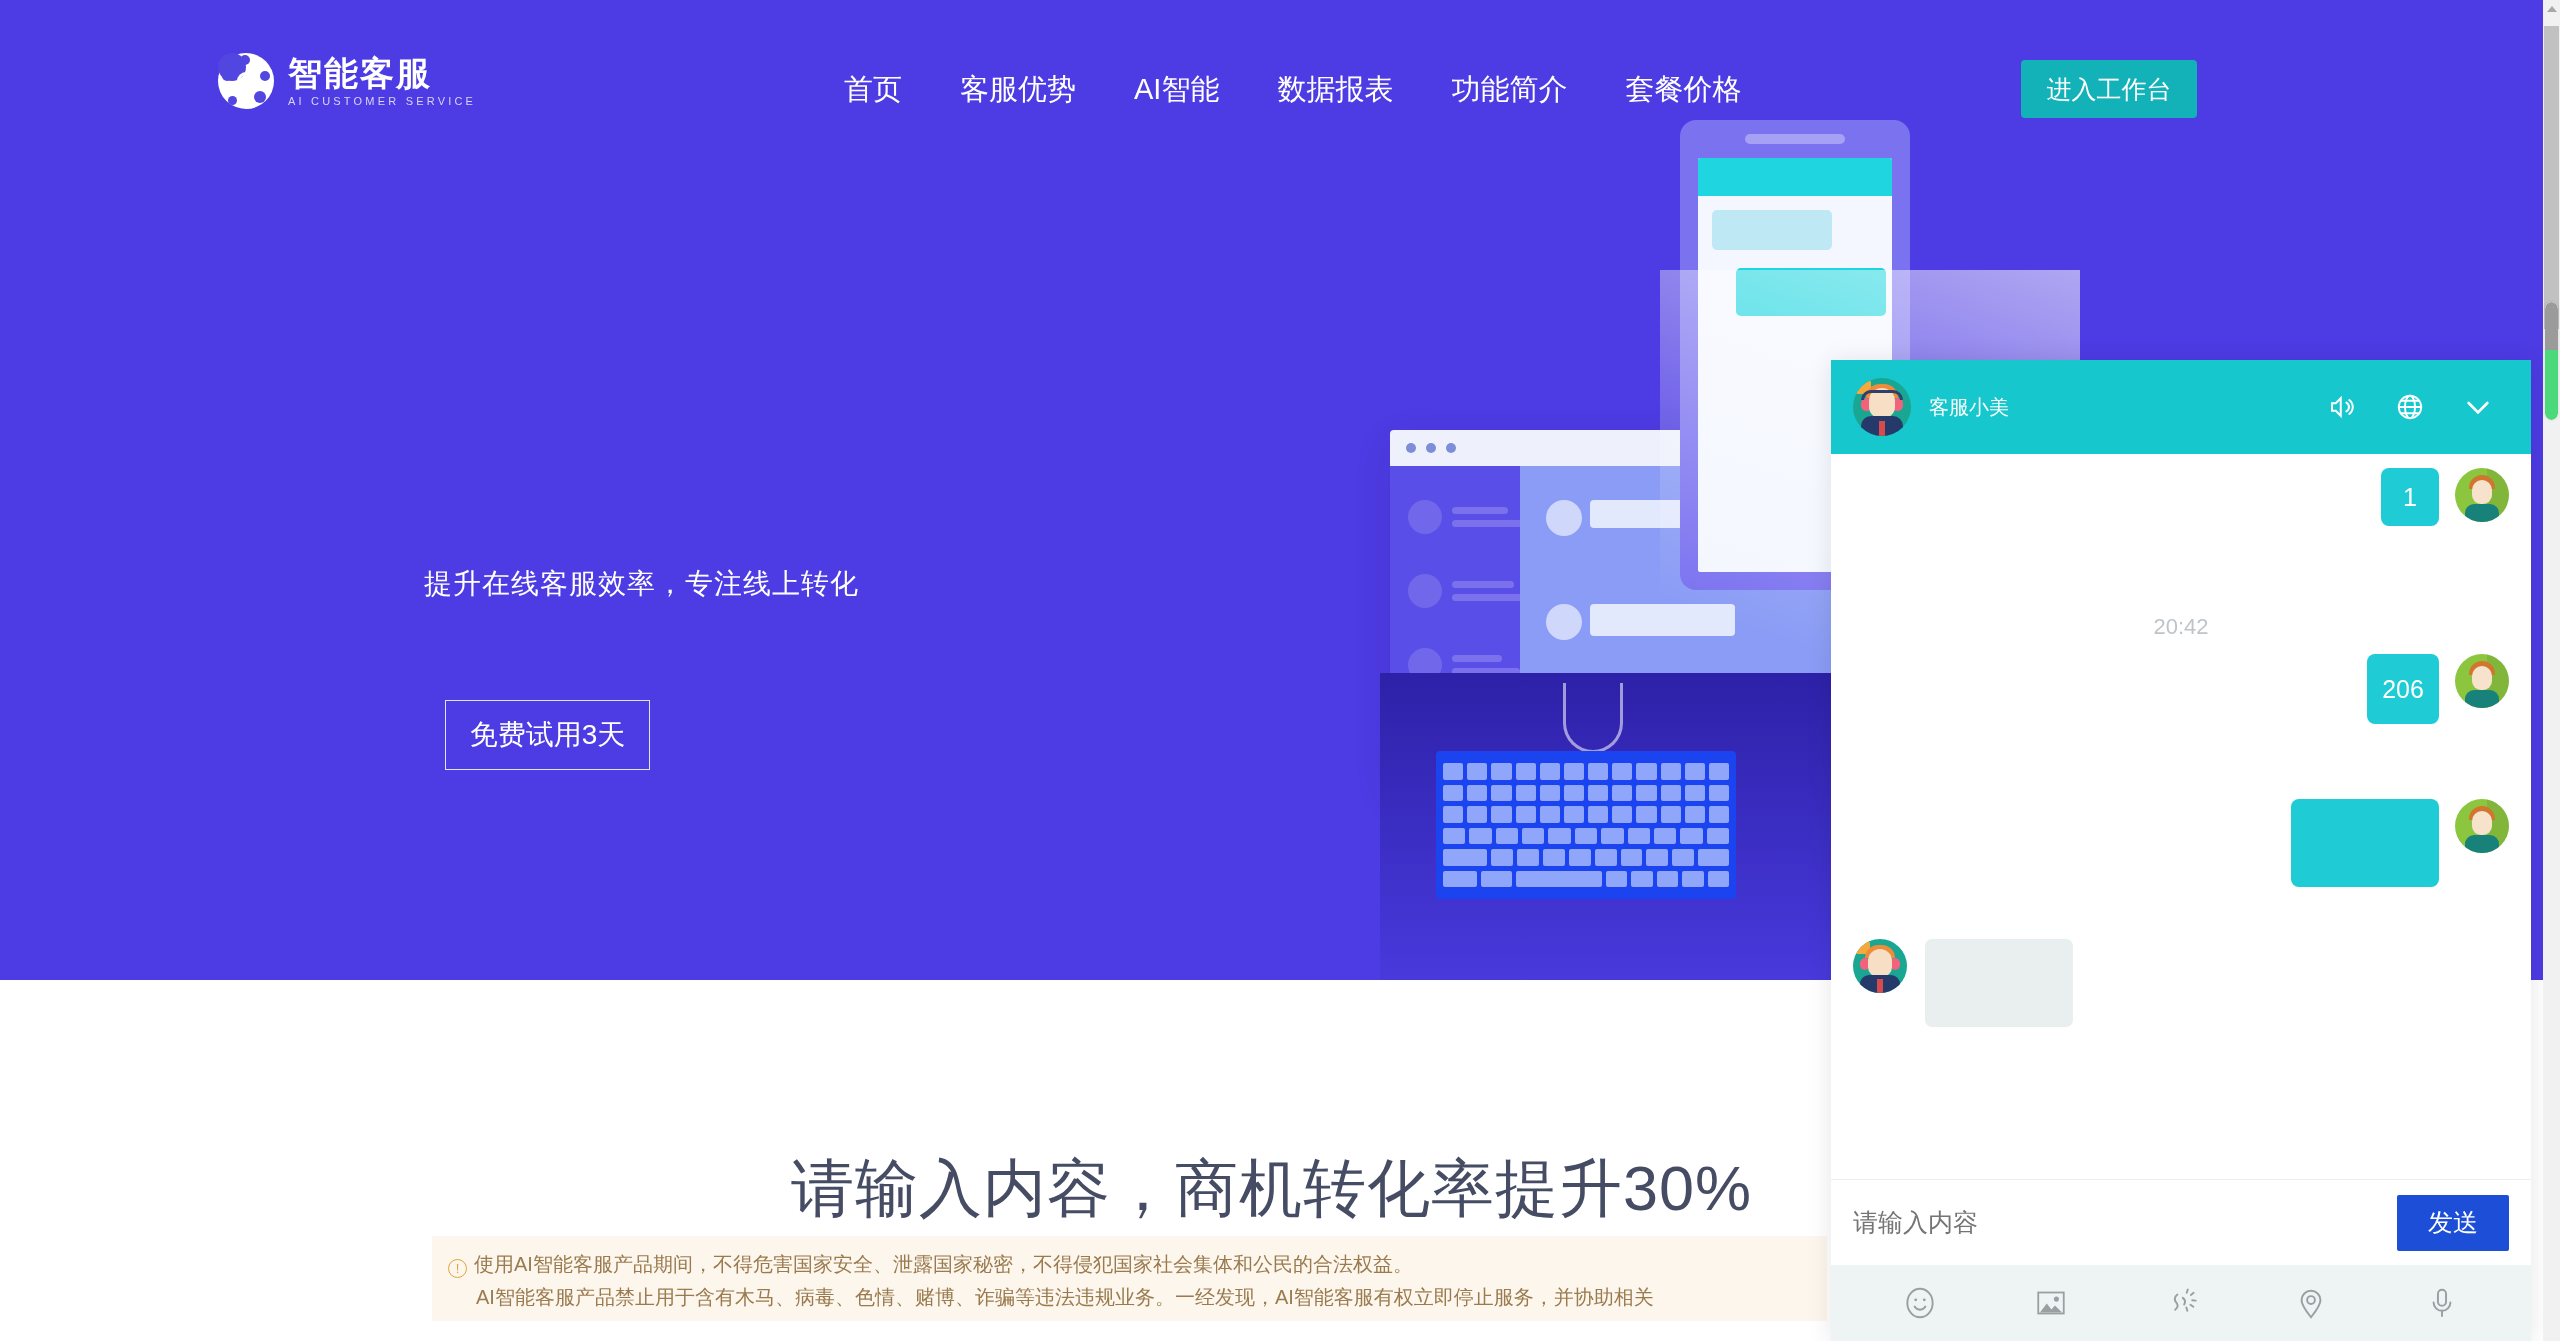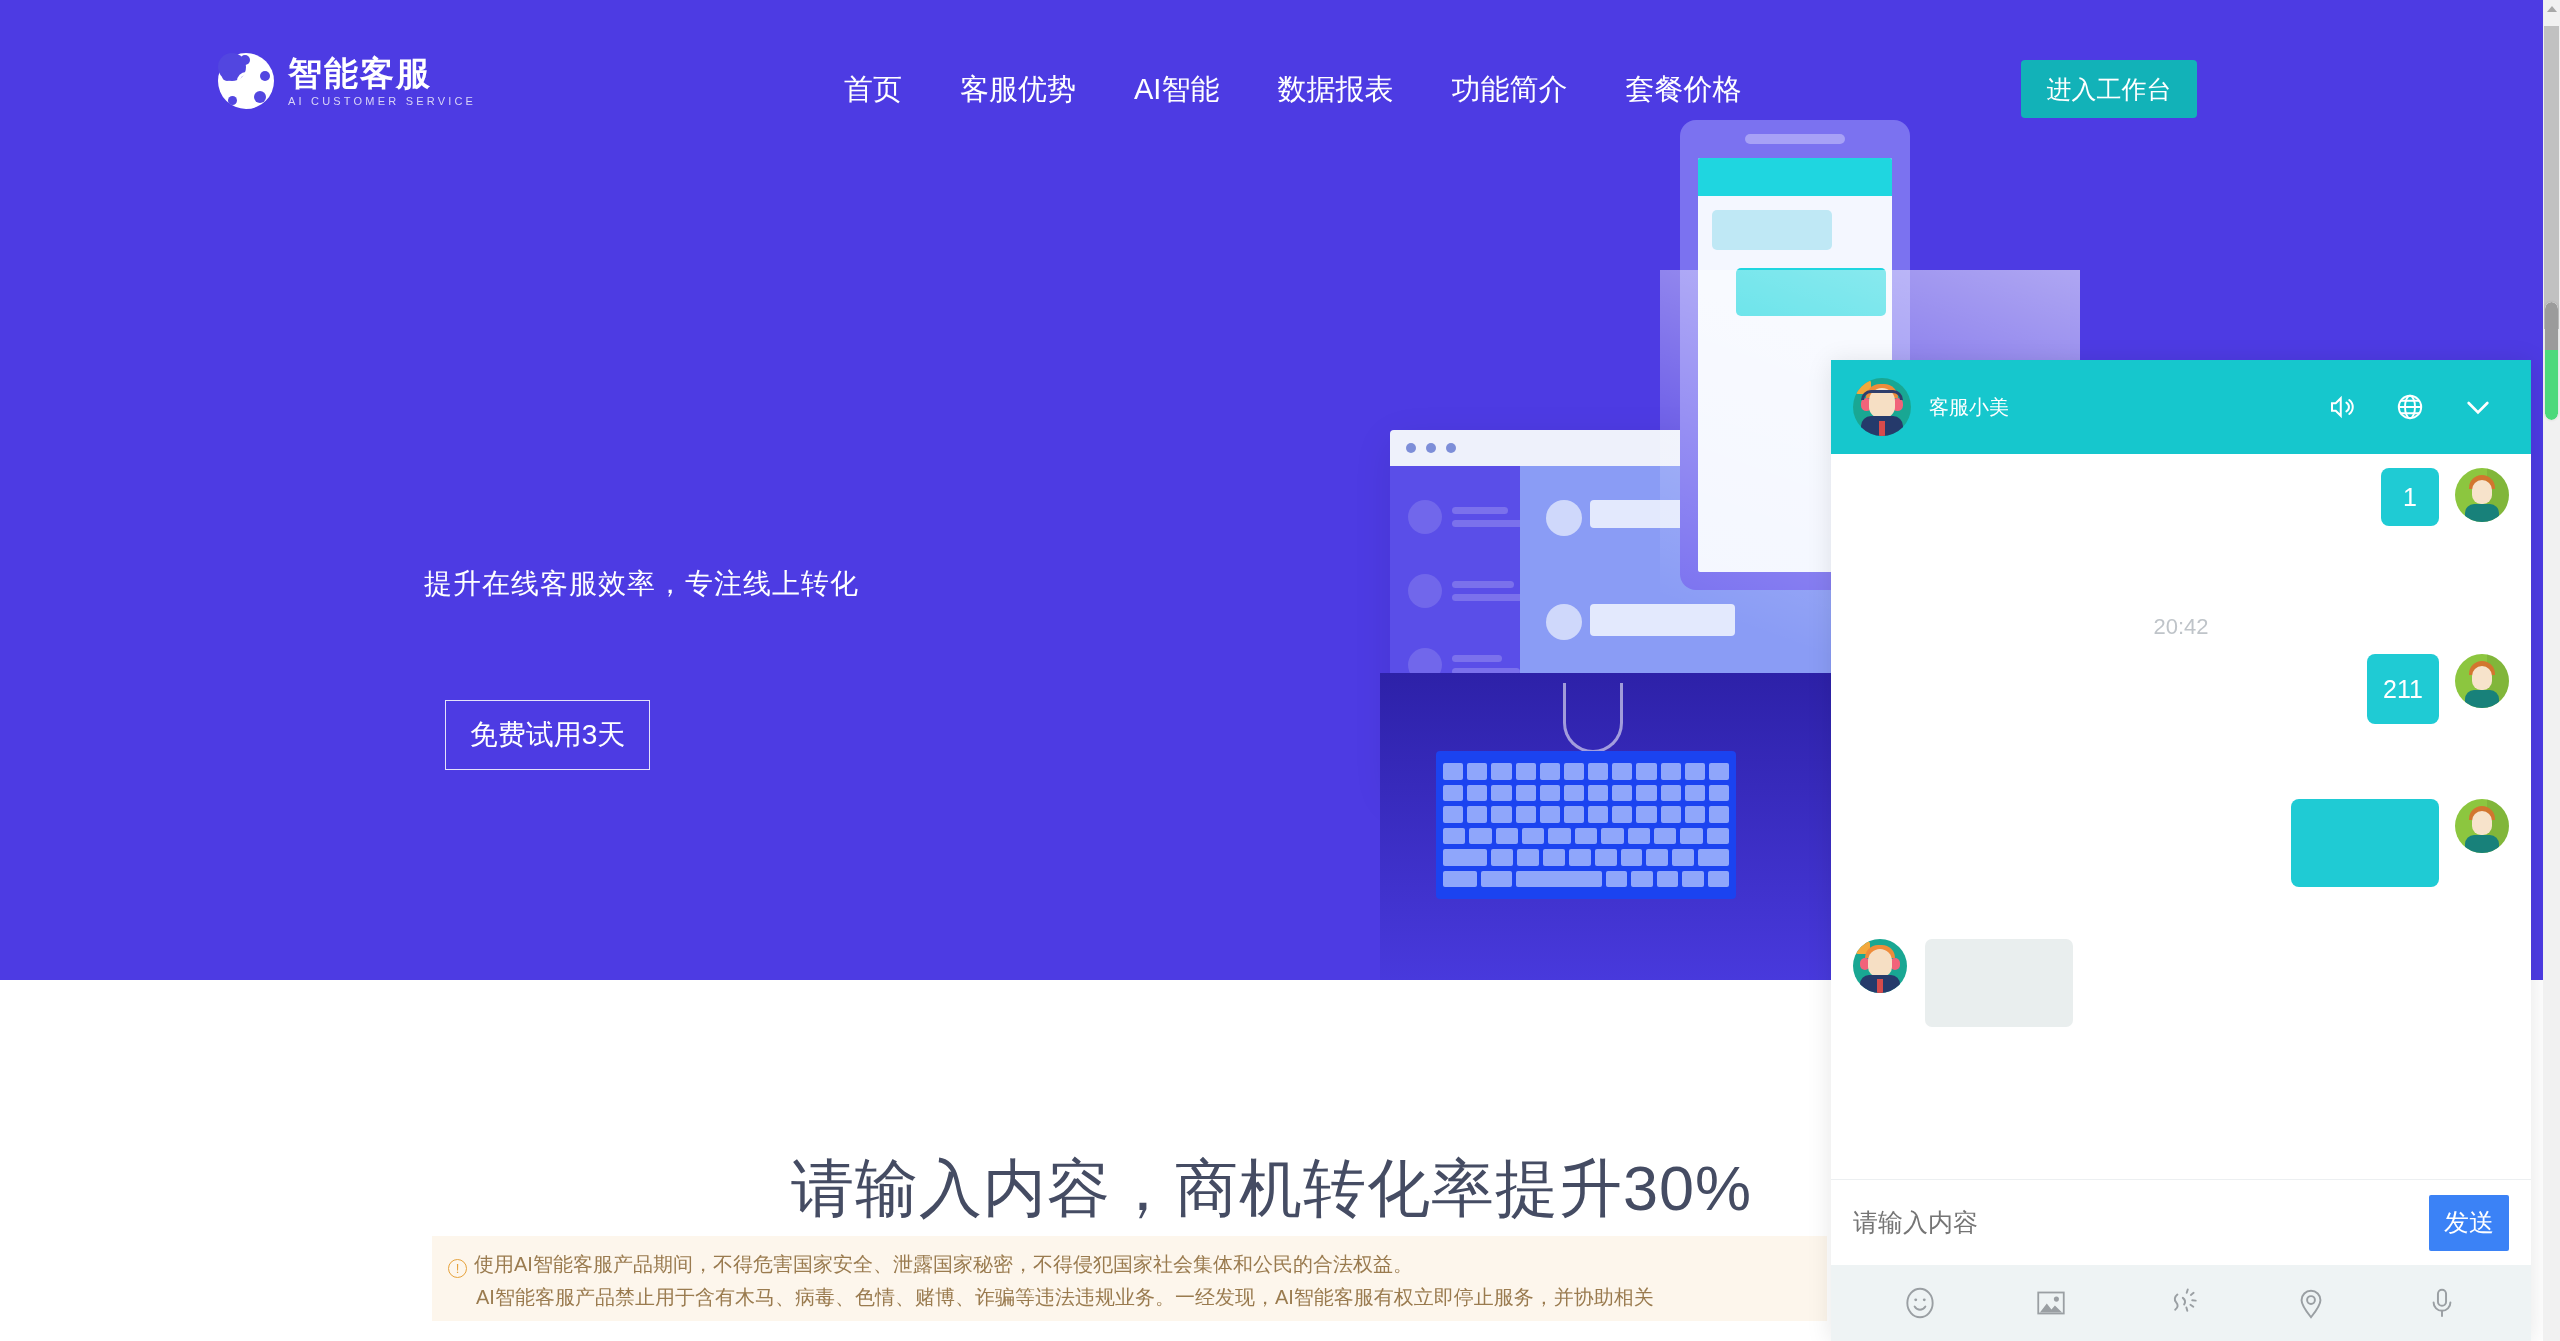--- a/index.html
+++ b/index.html
@@ -229,21 +229,21 @@
   .agent-av .bubble{position:absolute;left:2px;top:2px;width:15px;height:13px;border-radius:3px;background:#f3a93c;}
   .bubble-in { background:#e9eeee; border-radius:7px; }
 
   .chat-input {
     flex:none; height:86px; border-top:1px solid #eceff1;
     display:flex; align-items:center; padding:0 22px;
     position:relative; background:#fff;
   }
   .chat-input .ph { color:#9aa0a6; font-size:25px; flex:1; }
   .send-btn {
-    width:80px; height:56px; background:#3b82f6; color:#fff;
+    width:112px; height:56px; background:#1d4ed8; color:#fff;
     font-size:25px; display:flex; align-items:center; justify-content:center;
     cursor:pointer; border-radius:2px;
   }
   .chat-tools {
     flex:none; height:76px; background:#eef3f4;
     display:flex; align-items:center; justify-content:space-around;
     padding:0 24px;
   }
   .chat-tools .t { cursor:pointer; display:flex; align-items:center; justify-content:center; width:60px; height:60px; color:#9a9fa3;}
 
@@ -500,21 +500,21 @@
           <div class="sh"></div>
             <div class="hair"></div>
             <div class="face"></div>
             <div class="body"></div>
         </div>
       </div>
 
       <div class="time-sep" style="top:160px">20:42</div>
 
       <div class="msg-row out" style="top:200px">
-        <div class="bubble-out" style="width:72px;height:70px;">211</div>
+        <div class="bubble-out" style="width:72px;height:70px;">206</div>
         <div class="cust-av">
           <div class="sh"></div>
             <div class="hair"></div>
             <div class="face"></div>
             <div class="body"></div>
         </div>
       </div>
 
       <div class="msg-row out" style="top:345px">
         <div class="bubble-out" style="width:148px;height:88px;"></div>

